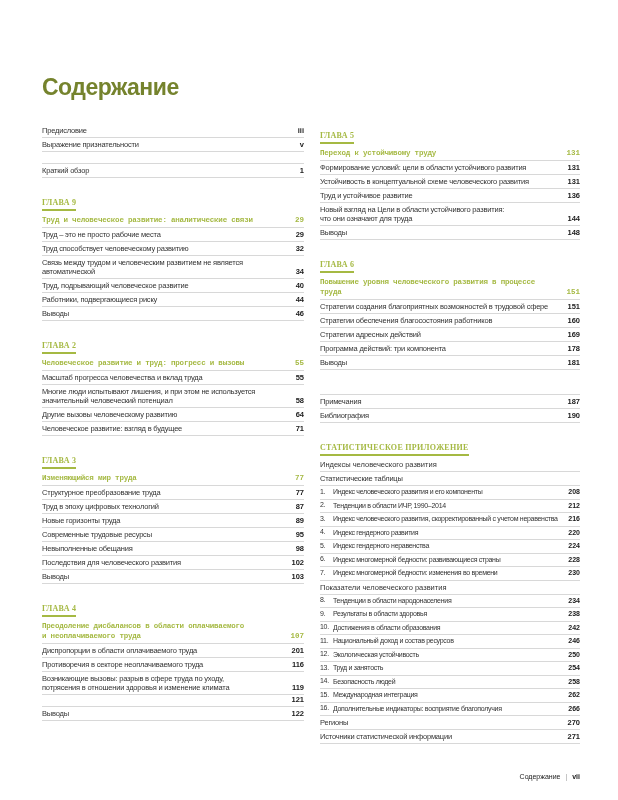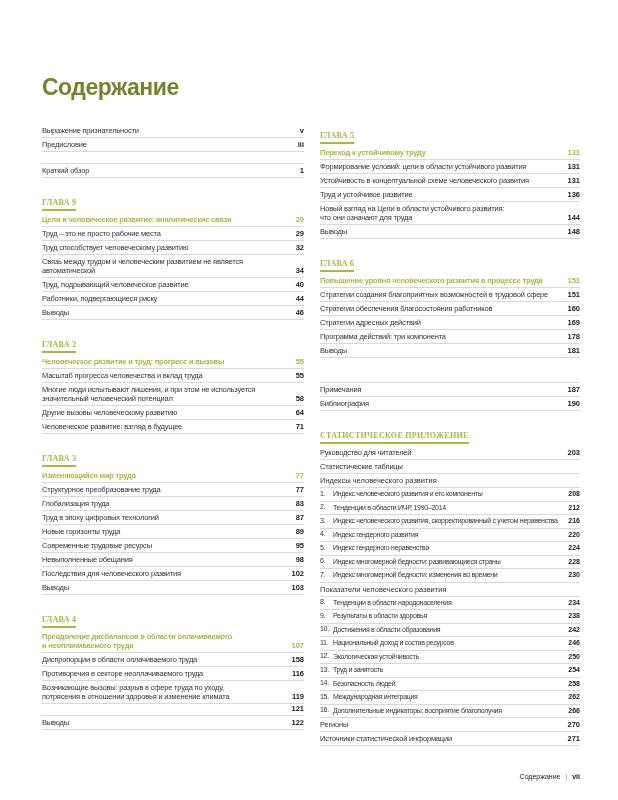--- a/index.html
+++ b/index.html
@@ -38,21 +38,21 @@
     border-bottom:1px solid var(--border);
     padding:2px 20px 2px 0;
     font-size:7.5px;line-height:9px;letter-spacing:-0.2px;
     min-height:12px;
   }
   .row .txt{white-space:pre-line;}
   .row .pg{
     position:absolute;right:0;bottom:2px;
     font-weight:bold;color:var(--num);font-size:7.5px;letter-spacing:0;
   }
-  .row.title-row .txt,.row.title-row .pg{color:var(--accent);font-weight:bold;}
+  .row.title-row .txt,.row.title-row .pg{color:var(--accent);font-weight:bold;font-family:Liberation Mono, monospace;}
   .row.spacer{height:10px;padding:0;}
   .row.numbered{
     font-size:7px;letter-spacing:-0.3px;line-height:8.5px;
     padding-left:13px;min-height:11px;
   }
   .row.numbered .num{position:absolute;left:0;top:1.5px;}
   .row.numbered .pg{font-size:7px;}
   .row.subheader{font-size:7.5px;letter-spacing:0;}
   .footer{
     position:absolute;right:38px;bottom:20px;
@@ -62,28 +62,28 @@
   .footer .fpg{font-weight:bold;}
 </style>
 </head>
 <body>
 
 <div class="page">
   <div class="doc-title">Содержание</div>
 
   <div class="col col-left" id="col-left">
       <div class="sec">
+        <div class="row"><span class="txt">Предисловие</span><span class="pg">iii</span></div>
         <div class="row"><span class="txt">Выражение признательности</span><span class="pg">v</span></div>
-        <div class="row"><span class="txt">Предисловие</span><span class="pg">iii</span></div>
         <div class="row spacer"></div>
         <div class="row"><span class="txt">Краткий обзор</span><span class="pg">1</span></div>
       </div>
       <div class="sec">
         <div><span class="sec-label">ГЛАВА 9</span></div>
-        <div class="row title-row"><span class="txt">Цели и человеческое развитие: аналитические связи</span><span class="pg">29</span></div>
+        <div class="row title-row"><span class="txt">Труд и человеческое развитие: аналитические связи</span><span class="pg">29</span></div>
         <div class="row"><span class="txt">Труд – это не просто рабочие места</span><span class="pg">29</span></div>
         <div class="row"><span class="txt">Труд способствует человеческому развитию</span><span class="pg">32</span></div>
         <div class="row"><span class="txt">Связь между трудом и человеческим развитием не является
 автоматической</span><span class="pg">34</span></div>
         <div class="row"><span class="txt">Труд, подрывающий человеческое развитие</span><span class="pg">40</span></div>
         <div class="row"><span class="txt">Работники, подвергающиеся риску</span><span class="pg">44</span></div>
         <div class="row"><span class="txt">Выводы</span><span class="pg">46</span></div>
       </div>
       <div class="sec">
         <div><span class="sec-label">ГЛАВА 2</span></div>
@@ -91,33 +91,32 @@
         <div class="row"><span class="txt">Масштаб прогресса человечества и вклад труда</span><span class="pg">55</span></div>
         <div class="row"><span class="txt">Многие люди испытывают лишения, и при этом не используется
 значительный человеческий потенциал</span><span class="pg">58</span></div>
         <div class="row"><span class="txt">Другие вызовы человеческому развитию</span><span class="pg">64</span></div>
         <div class="row"><span class="txt">Человеческое развитие: взгляд в будущее</span><span class="pg">71</span></div>
       </div>
       <div class="sec">
         <div><span class="sec-label">ГЛАВА 3</span></div>
         <div class="row title-row"><span class="txt">Изменяющийся мир труда</span><span class="pg">77</span></div>
         <div class="row"><span class="txt">Структурное преобразование труда</span><span class="pg">77</span></div>
-        <div class="row"><span class="txt">Глобализация труда</span><span class="pg">83</span></div>
         <div class="row"><span class="txt">Труд в эпоху цифровых технологий</span><span class="pg">87</span></div>
         <div class="row"><span class="txt">Новые горизонты труда</span><span class="pg">89</span></div>
         <div class="row"><span class="txt">Современные трудовые ресурсы</span><span class="pg">95</span></div>
         <div class="row"><span class="txt">Невыполненные обещания</span><span class="pg">98</span></div>
         <div class="row"><span class="txt">Последствия для человеческого развития</span><span class="pg">102</span></div>
         <div class="row"><span class="txt">Выводы</span><span class="pg">103</span></div>
       </div>
       <div class="sec">
         <div><span class="sec-label">ГЛАВА 4</span></div>
         <div class="row title-row"><span class="txt">Преодоление дисбалансов в области оплачиваемого
 и неоплачиваемого труда</span><span class="pg">107</span></div>
-        <div class="row"><span class="txt">Диспропорции в области оплачиваемого труда</span><span class="pg">158</span></div>
+        <div class="row"><span class="txt">Диспропорции в области оплачиваемого труда</span><span class="pg">201</span></div>
         <div class="row"><span class="txt">Противоречия в секторе неоплачиваемого труда</span><span class="pg">116</span></div>
         <div class="row"><span class="txt">Возникающие вызовы: разрыв в сфере труда по уходу,
 потрясения в отношении здоровья и изменение климата</span><span class="pg">119</span></div>
         <div class="row"><span class="pg">121</span></div>
         <div class="row"><span class="txt">Выводы</span><span class="pg">122</span></div>
       </div>
     </div>
   <div class="col col-right" id="col-right">
       <div class="sec">
         <div><span class="sec-label">ГЛАВА 5</span></div>
@@ -138,23 +137,22 @@
         <div class="row"><span class="txt">Программа действий: три компонента</span><span class="pg">178</span></div>
         <div class="row"><span class="txt">Выводы</span><span class="pg">181</span></div>
       </div>
       <div class="sec">
         <div class="row spacer"></div>
         <div class="row"><span class="txt">Примечания</span><span class="pg">187</span></div>
         <div class="row"><span class="txt">Библиография</span><span class="pg">190</span></div>
       </div>
       <div class="sec">
         <div><span class="sec-label">СТАТИСТИЧЕСКОЕ ПРИЛОЖЕНИЕ</span></div>
-        <div class="row"><span class="txt">Руководство для читателей</span><span class="pg">203</span></div>
+        <div class="row subheader"><span class="txt">Индексы человеческого развития</span></div>
         <div class="row"><span class="txt">Статистические таблицы</span></div>
-        <div class="row subheader"><span class="txt">Индексы человеческого развития</span></div>
         <div class="row numbered"><span class="num">1.</span><span class="txt">Индекс человеческого развития и его компоненты</span><span class="pg">208</span></div>
         <div class="row numbered"><span class="num">2.</span><span class="txt">Тенденции в области ИЧР, 1990–2014</span><span class="pg">212</span></div>
         <div class="row numbered"><span class="num">3.</span><span class="txt">Индекс человеческого развития, скорректированный с учетом неравенства</span><span class="pg">216</span></div>
         <div class="row numbered"><span class="num">4.</span><span class="txt">Индекс гендерного развития</span><span class="pg">220</span></div>
         <div class="row numbered"><span class="num">5.</span><span class="txt">Индекс гендерного неравенства</span><span class="pg">224</span></div>
         <div class="row numbered"><span class="num">6.</span><span class="txt">Индекс многомерной бедности: развивающиеся страны</span><span class="pg">228</span></div>
         <div class="row numbered"><span class="num">7.</span><span class="txt">Индекс многомерной бедности: изменения во времени</span><span class="pg">230</span></div>
         <div class="row subheader"><span class="txt">Показатели человеческого развития</span></div>
         <div class="row numbered"><span class="num">8.</span><span class="txt">Тенденции в области народонаселения</span><span class="pg">234</span></div>
         <div class="row numbered"><span class="num">9.</span><span class="txt">Результаты в области здоровья</span><span class="pg">238</span></div>

